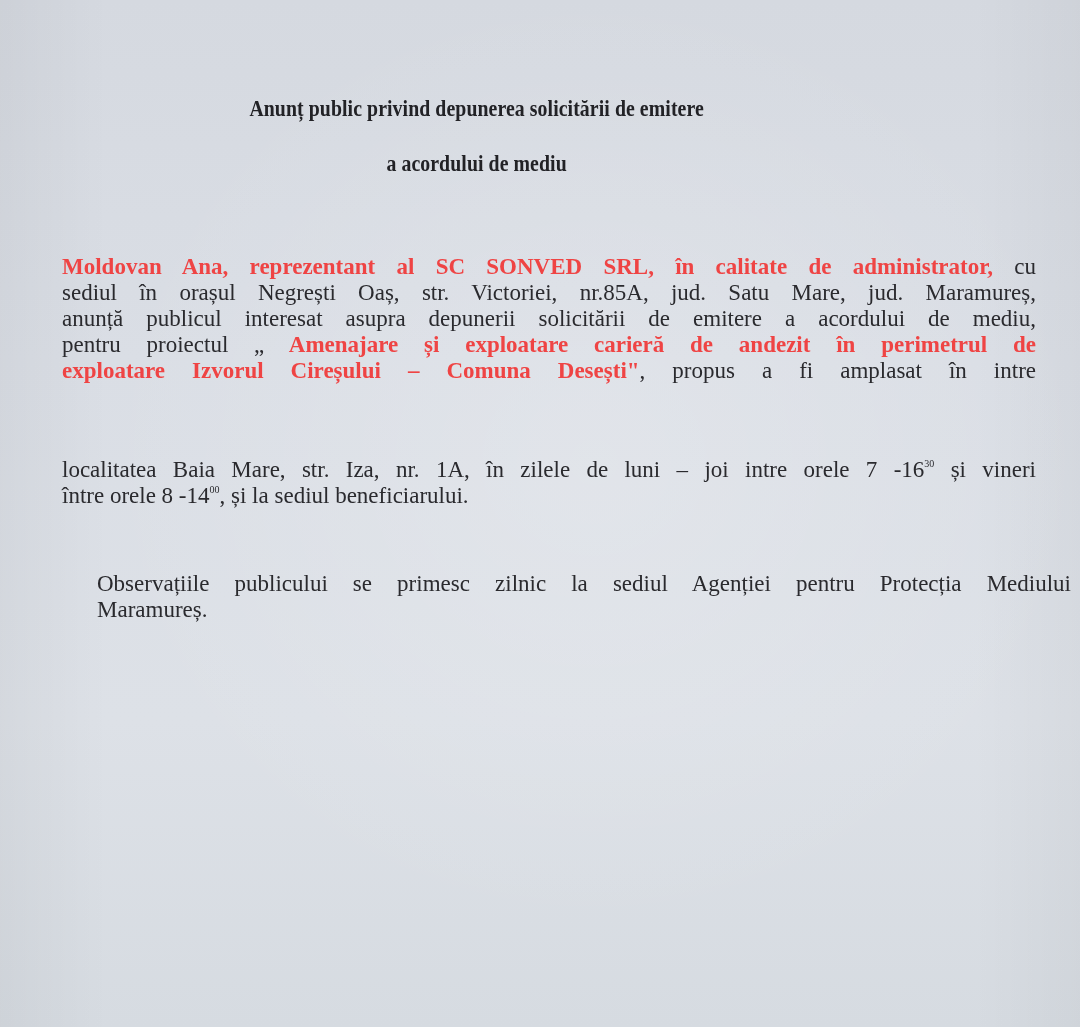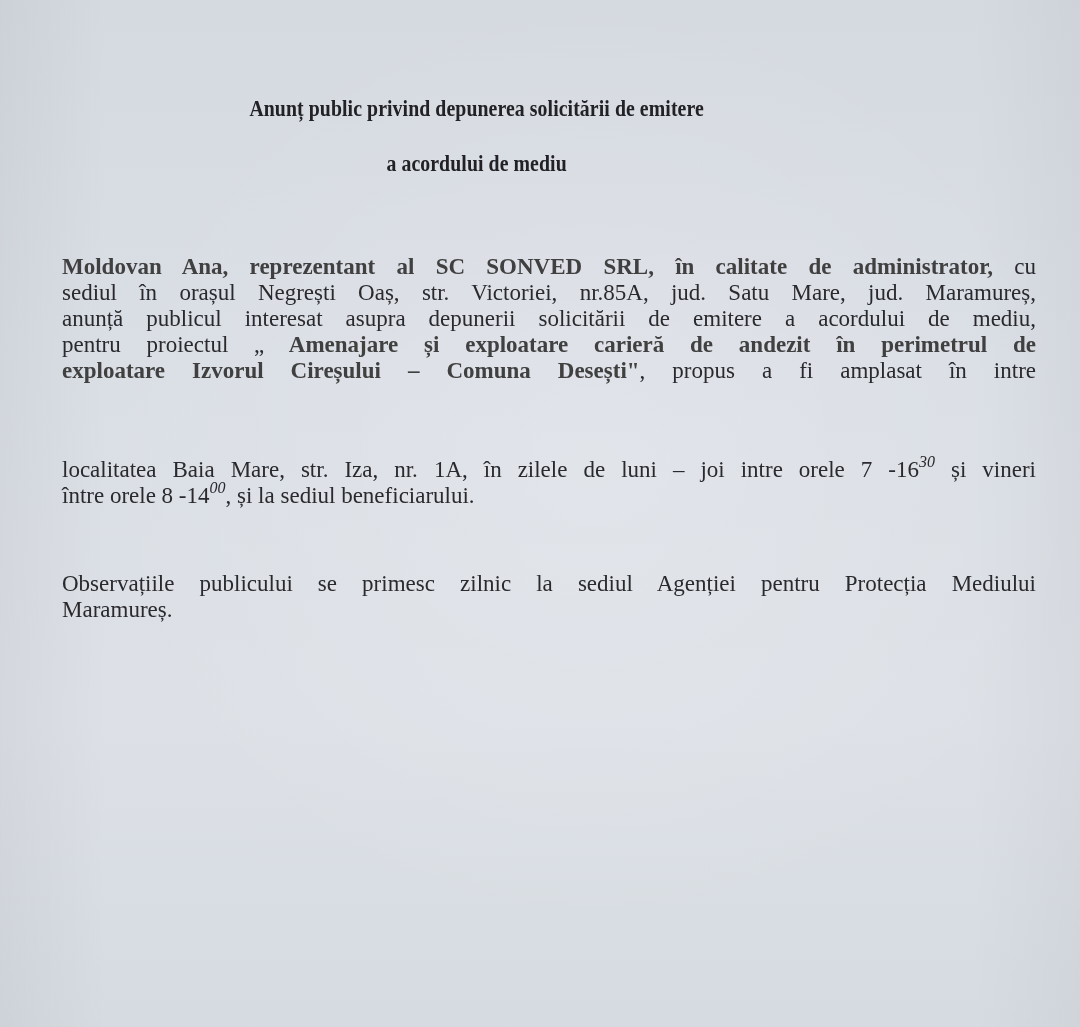--- a/index.html
+++ b/index.html
@@ -56,29 +56,28 @@
     .line {
       display: block;
       white-space: nowrap;
       text-align: justify;
       text-align-last: justify;
       height: 26px;
     }
     .line.last {
       text-align-last: left;
     }
-    .b { font-weight: bold; color: #404040; }
+    .b { font-weight: bold; color: #ef4444; }
     .p1 { top: 254px; }
     .p2 { top: 457px; }
-    .p3 { top: 571px; }
+    .p3 { top: 571px; margin-left: 35px; }
     sup {
-      font-size: 16px;
+      font-size: 10px;
       vertical-align: 10px;
       line-height: 0;
-      font-style: italic;
     }
   </style>
 </head>
 <body>
 
 <div class="paper-shade"></div>
 
 <div class="title title-1">Anunț public privind depunerea solicitării de emitere</div>
 <div class="title title-2">a acordului de mediu</div>
 

